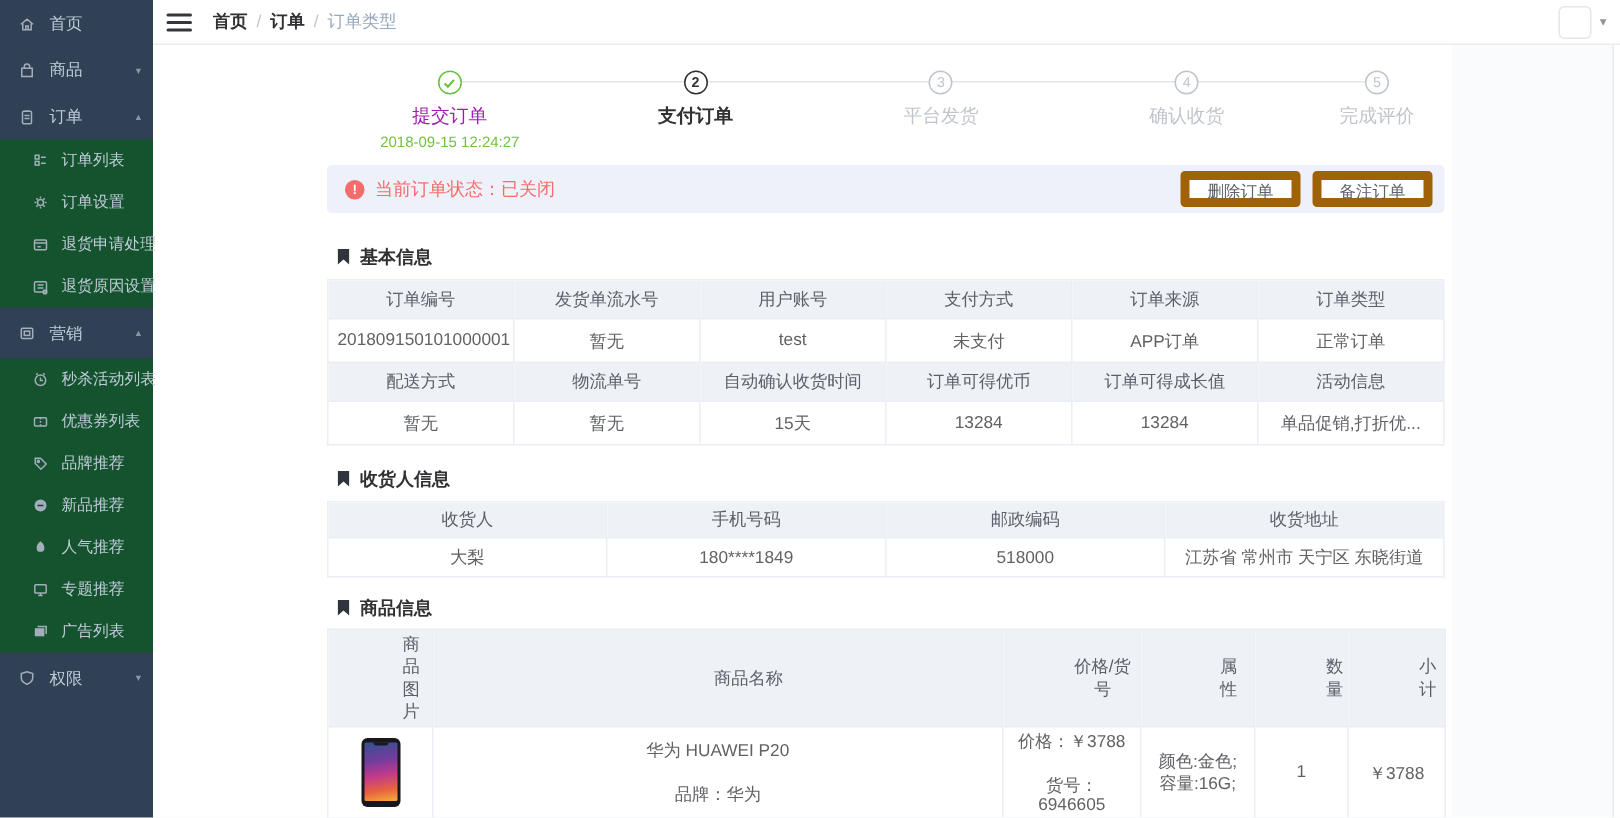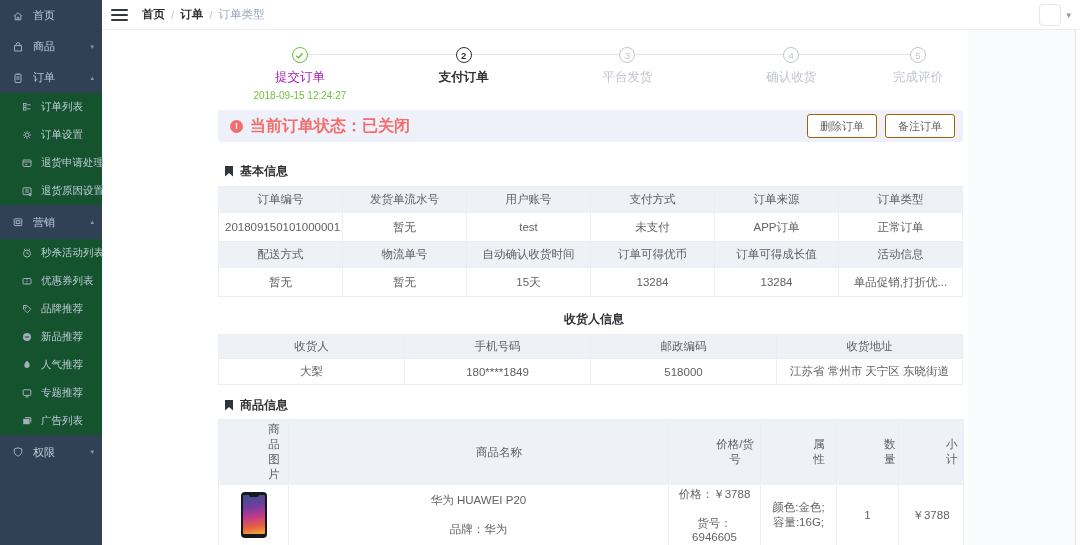--- a/index.html
+++ b/index.html
@@ -49,30 +49,30 @@
   .step.process  .dot { border-color:#303133; color:#303133; font-weight:700; }
   .st-label { margin-top:6px; font-size:12.5px; color:#c0c4cc; }
   .step.finished .st-label { color:#a21caf; }
   .step.process  .st-label { color:#303133; font-weight:700; }
   .st-sub { margin-top:4px; font-size:10px; color:#71c13e; }
 
   
   .alert { height:32px; background:#eef1f9; border-radius:3px; display:flex; align-items:center; padding:0 8px 0 12px; }
   .alert-ic { width:13px; height:13px; border-radius:50%; background:#f56c6c; color:#fff; font-size:9px; font-weight:700;
     display:flex; align-items:center; justify-content:center; }
-  .alert-tx { margin-left:7px; color:#f56c6c; font-size:16px;font-weight:bold; }
+  .alert-tx { margin-left:7px; color:#f56c6c; font-size:12px; }
   .alert-btns { margin-left:auto; display:flex; gap:8px; }
-  .btn { height:24px; padding:0 12px; background:#fff; border:1px solid #a16207; border-radius:3px;
+  .btn { height:24px; padding:0 12px; background:#fff; border:6px solid #a16207; border-radius:3px;
     font-size:11px; color:#606266; cursor:pointer; font-family:inherit; }
 
   
   .sec-title { display:flex; align-items:center; height:16px; }
   .bookmark { width:8px; height:11px; background:#30343c; clip-path:polygon(0 0,100% 0,100% 100%,50% 68%,0 100%); }
   .sec-title span { margin-left:7px; font-size:12px; font-weight:600; color:#303133; }
-  .mt21 { margin-top:21px; } .mt14 { margin-top:14px;flex-direction:column; } .mt28 { margin-top:12px; }
+  .mt21 { margin-top:21px; } .mt14 { margin-top:14px; } .mt28 { margin-top:12px; }
 
   table { width:745px; border-collapse:collapse; table-layout:fixed; }
   .mt7 { margin-top:7px; } .mt6 { margin-top:6px; }
   th,td { border:1px solid #ebeef5; text-align:center; font-size:11.5px; color:#606266;
     font-weight:400; padding:2px 6px; overflow:hidden; }
   th { background:#eef1f6; color:#5b6069; }
   .t-basic th { height:26px; } .t-basic td { height:29px; }
   .t-consignee th { height:24px; } .t-consignee td { height:26px; }
   .t-products th { height:26px;padding-left:47px; }
   .t-products td.row1 { height:56px; }

